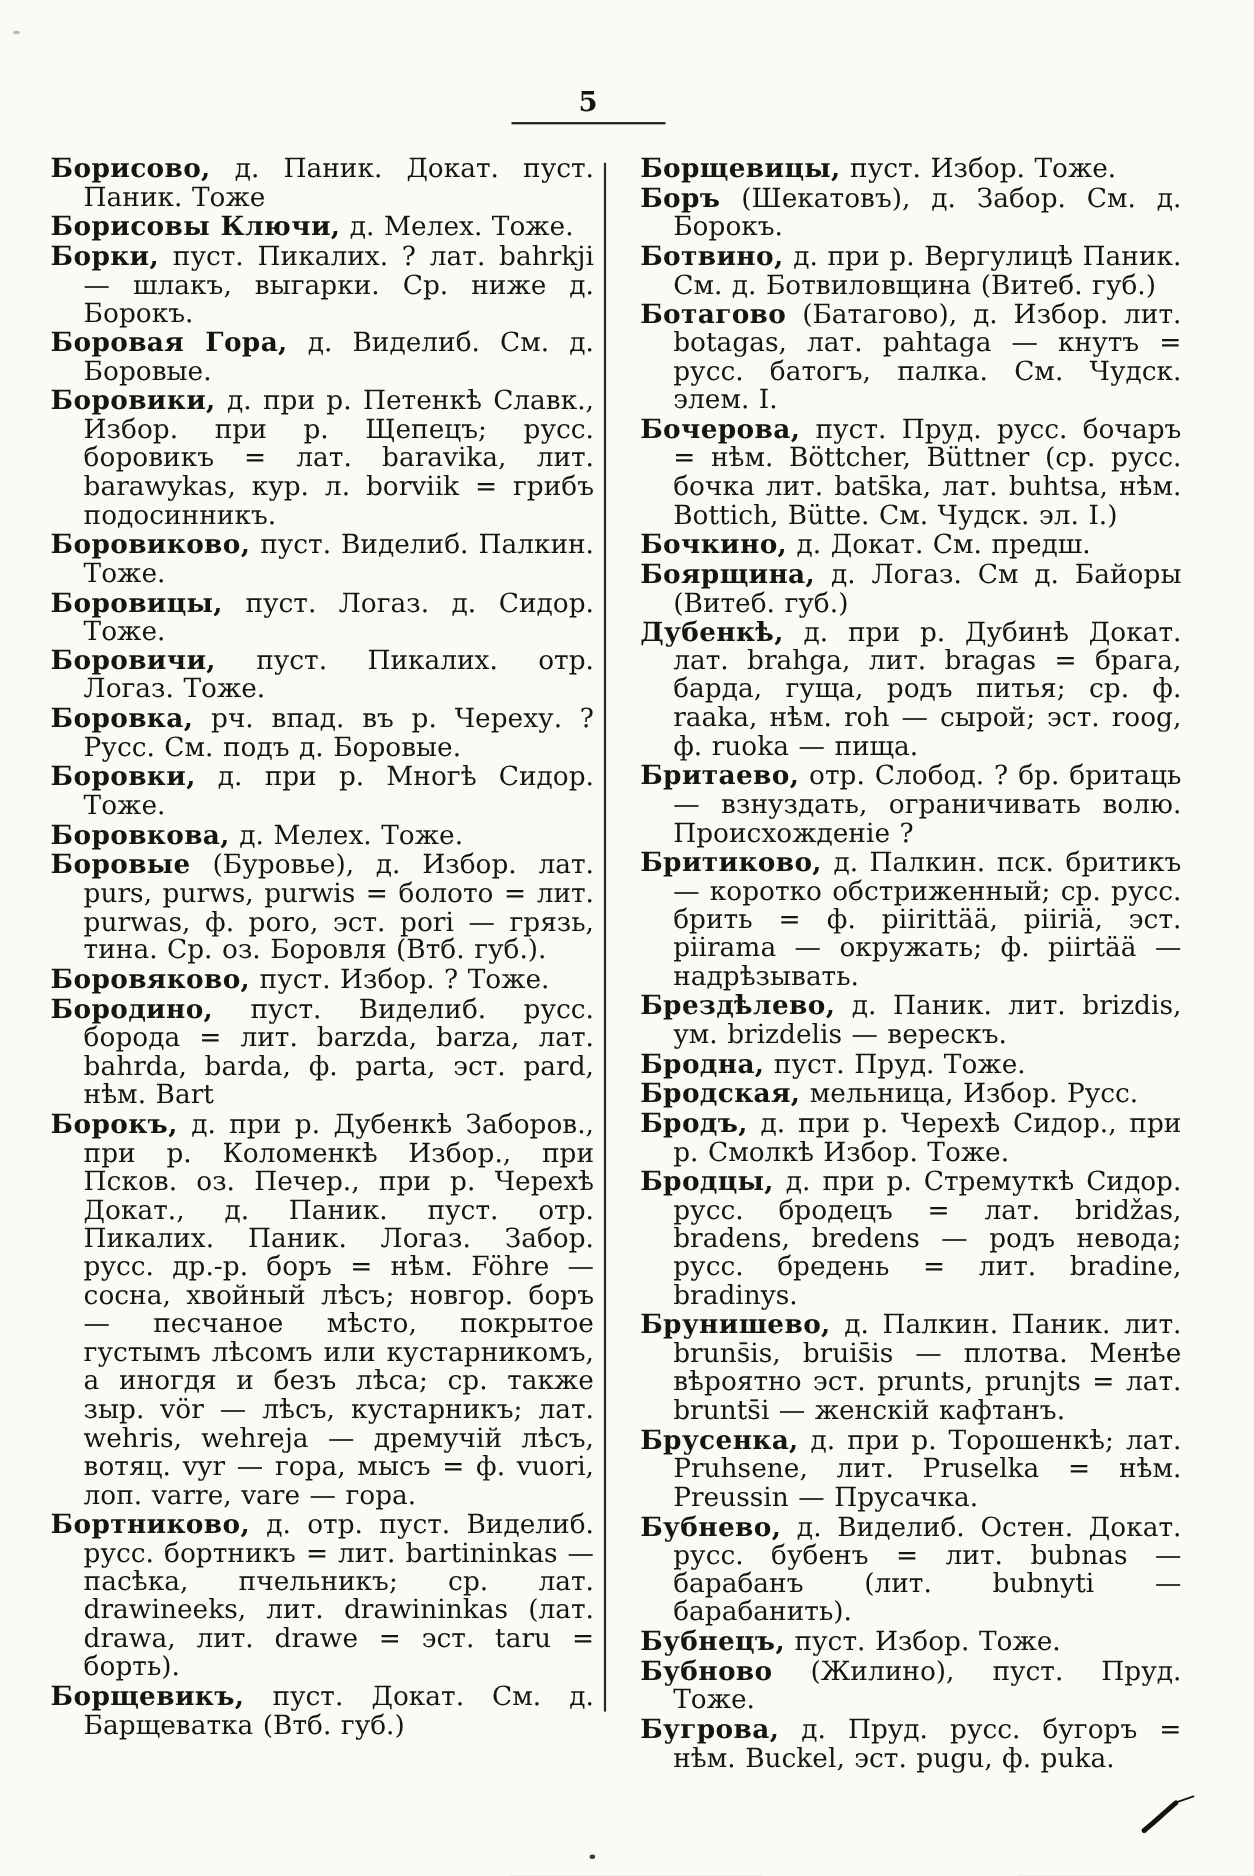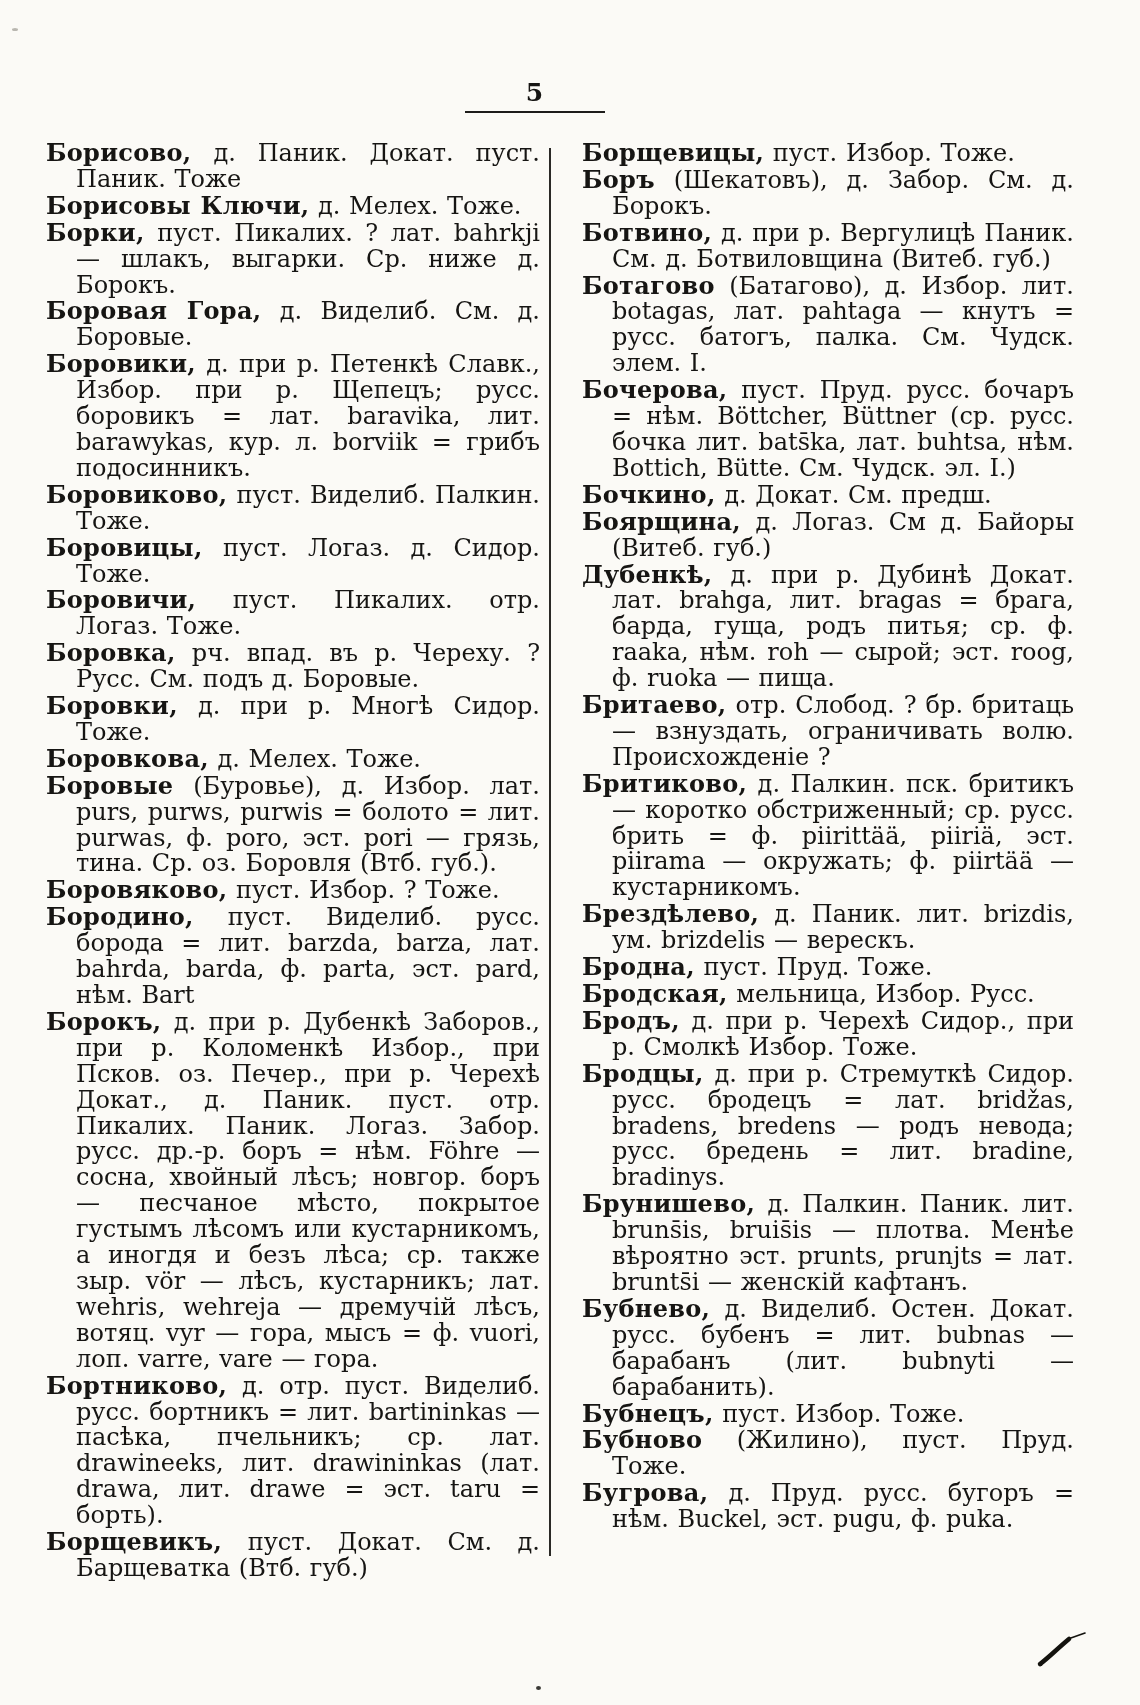--- a/index.html
+++ b/index.html
@@ -124,27 +124,28 @@
   <div class="column right" id="col-right">
       <p class="entry"><b>Борщевицы,</b><span> пуст. Избор. Тоже.</span></p>
       <p class="entry"><b>Боръ</b><span> (Шекатовъ), д. Забор. См. д. Борокъ.</span></p>
       <p class="entry"><b>Ботвино,</b><span> д. при р. Вергулицѣ Паник. См. д. Ботвиловщина (Витеб. губ.)</span></p>
       <p class="entry"><b>Ботагово</b><span> (Батагово), д. Избор. лит. botagas, лат. pahtaga — кнутъ = русс. батогъ, палка. См. Чудск. элем. I.</span></p>
       <p class="entry"><b>Бочерова,</b><span> пуст. Пруд. русс. бочаръ = нѣм. Böttcher, Büttner (ср. русс. бочка лит. bats̄ka, лат. buhtsa, нѣм. Bottich, Bütte. См. Чудск. эл. I.)</span></p>
       <p class="entry"><b>Бочкино,</b><span> д. Докат. См. предш.</span></p>
       <p class="entry"><b>Боярщина,</b><span> д. Логаз. См д. Байоры (Витеб. губ.)</span></p>
       <p class="entry"><b>Дубенкѣ,</b><span> д. при р. Дубинѣ Докат. лат. brahga, лит. bragas = брага, барда, гуща, родъ питья; ср. ф. raaka, нѣм. roh — сырой; эст. roog, ф. ruoka — пища.</span></p>
       <p class="entry"><b>Бритаево,</b><span> отр. Слобод. ? бр. бритаць — взнуздать, ограничивать волю. Происхожденіе ?</span></p>
-      <p class="entry"><b>Бритиково,</b><span> д. Палкин. пск. бритикъ — коротко обстриженный; ср. русс. брить = ф. piirittää, piiriä, эст. piirama — окружать; ф. piirtää — кустарникомъ.</span></p>
+      <p class="entry"><b>Бритиково,</b><span> д. Палкин. пск. бритикъ — коротко обстриженный; ср. русс. брить = ф. piirittää, piiriä, эст. piirama — окружать; ф. piirtää — надрѣзывать.</span></p>
       <p class="entry"><b>Брездѣлево,</b><span> д. Паник. лит. brizdis, ум. brizdelis — верескъ.</span></p>
       <p class="entry"><b>Бродна,</b><span> пуст. Пруд. Тоже.</span></p>
       <p class="entry"><b>Бродская,</b><span> мельница, Избор. Русс.</span></p>
       <p class="entry"><b>Бродъ,</b><span> д. при р. Черехѣ Сидор., при р. Смолкѣ Избор. Тоже.</span></p>
       <p class="entry"><b>Бродцы,</b><span> д. при р. Стремуткѣ Сидор. русс. бродецъ = лат. bridžas, bradens, bredens — родъ невода; русс. бредень = лит. bradine, bradinys.</span></p>
       <p class="entry"><b>Брунишево,</b><span> д. Палкин. Паник. лит. bruns̄is, bruis̄is — плотва. Менѣе вѣроятно эст. prunts, prunjts = лат. brunts̄i — женскій кафтанъ.</span></p>
+      <p class="entry"><b>Брусенка,</b><span> д. при р. Торошенкѣ; лат. Pruhsene, лит. Pruselka = нѣм. Preussin — Прусачка.</span></p>
       <p class="entry"><b>Бубнево,</b><span> д. Виделиб. Остен. Докат. русс. бубенъ = лит. bubnas — барабанъ (лит. bubnyti — барабанить).</span></p>
       <p class="entry"><b>Бубнецъ,</b><span> пуст. Избор. Тоже.</span></p>
       <p class="entry"><b>Бубново</b><span> (Жилино), пуст. Пруд. Тоже.</span></p>
       <p class="entry"><b>Бугрова,</b><span> д. Пруд. русс. бугоръ = нѣм. Buckel, эст. pugu, ф. puka.</span></p>
     </div>
 
   <div class="pen-mark">
     <svg width="58" height="48" viewBox="0 0 58 48">
       <path d="M5 42 C 12 37, 22 27, 34 17" stroke="#14130f" stroke-width="4.5" fill="none" stroke-linecap="round"></path>
       <path d="M33 17 L 50 11" stroke="#14130f" stroke-width="1.6" fill="none" stroke-linecap="round"></path>

